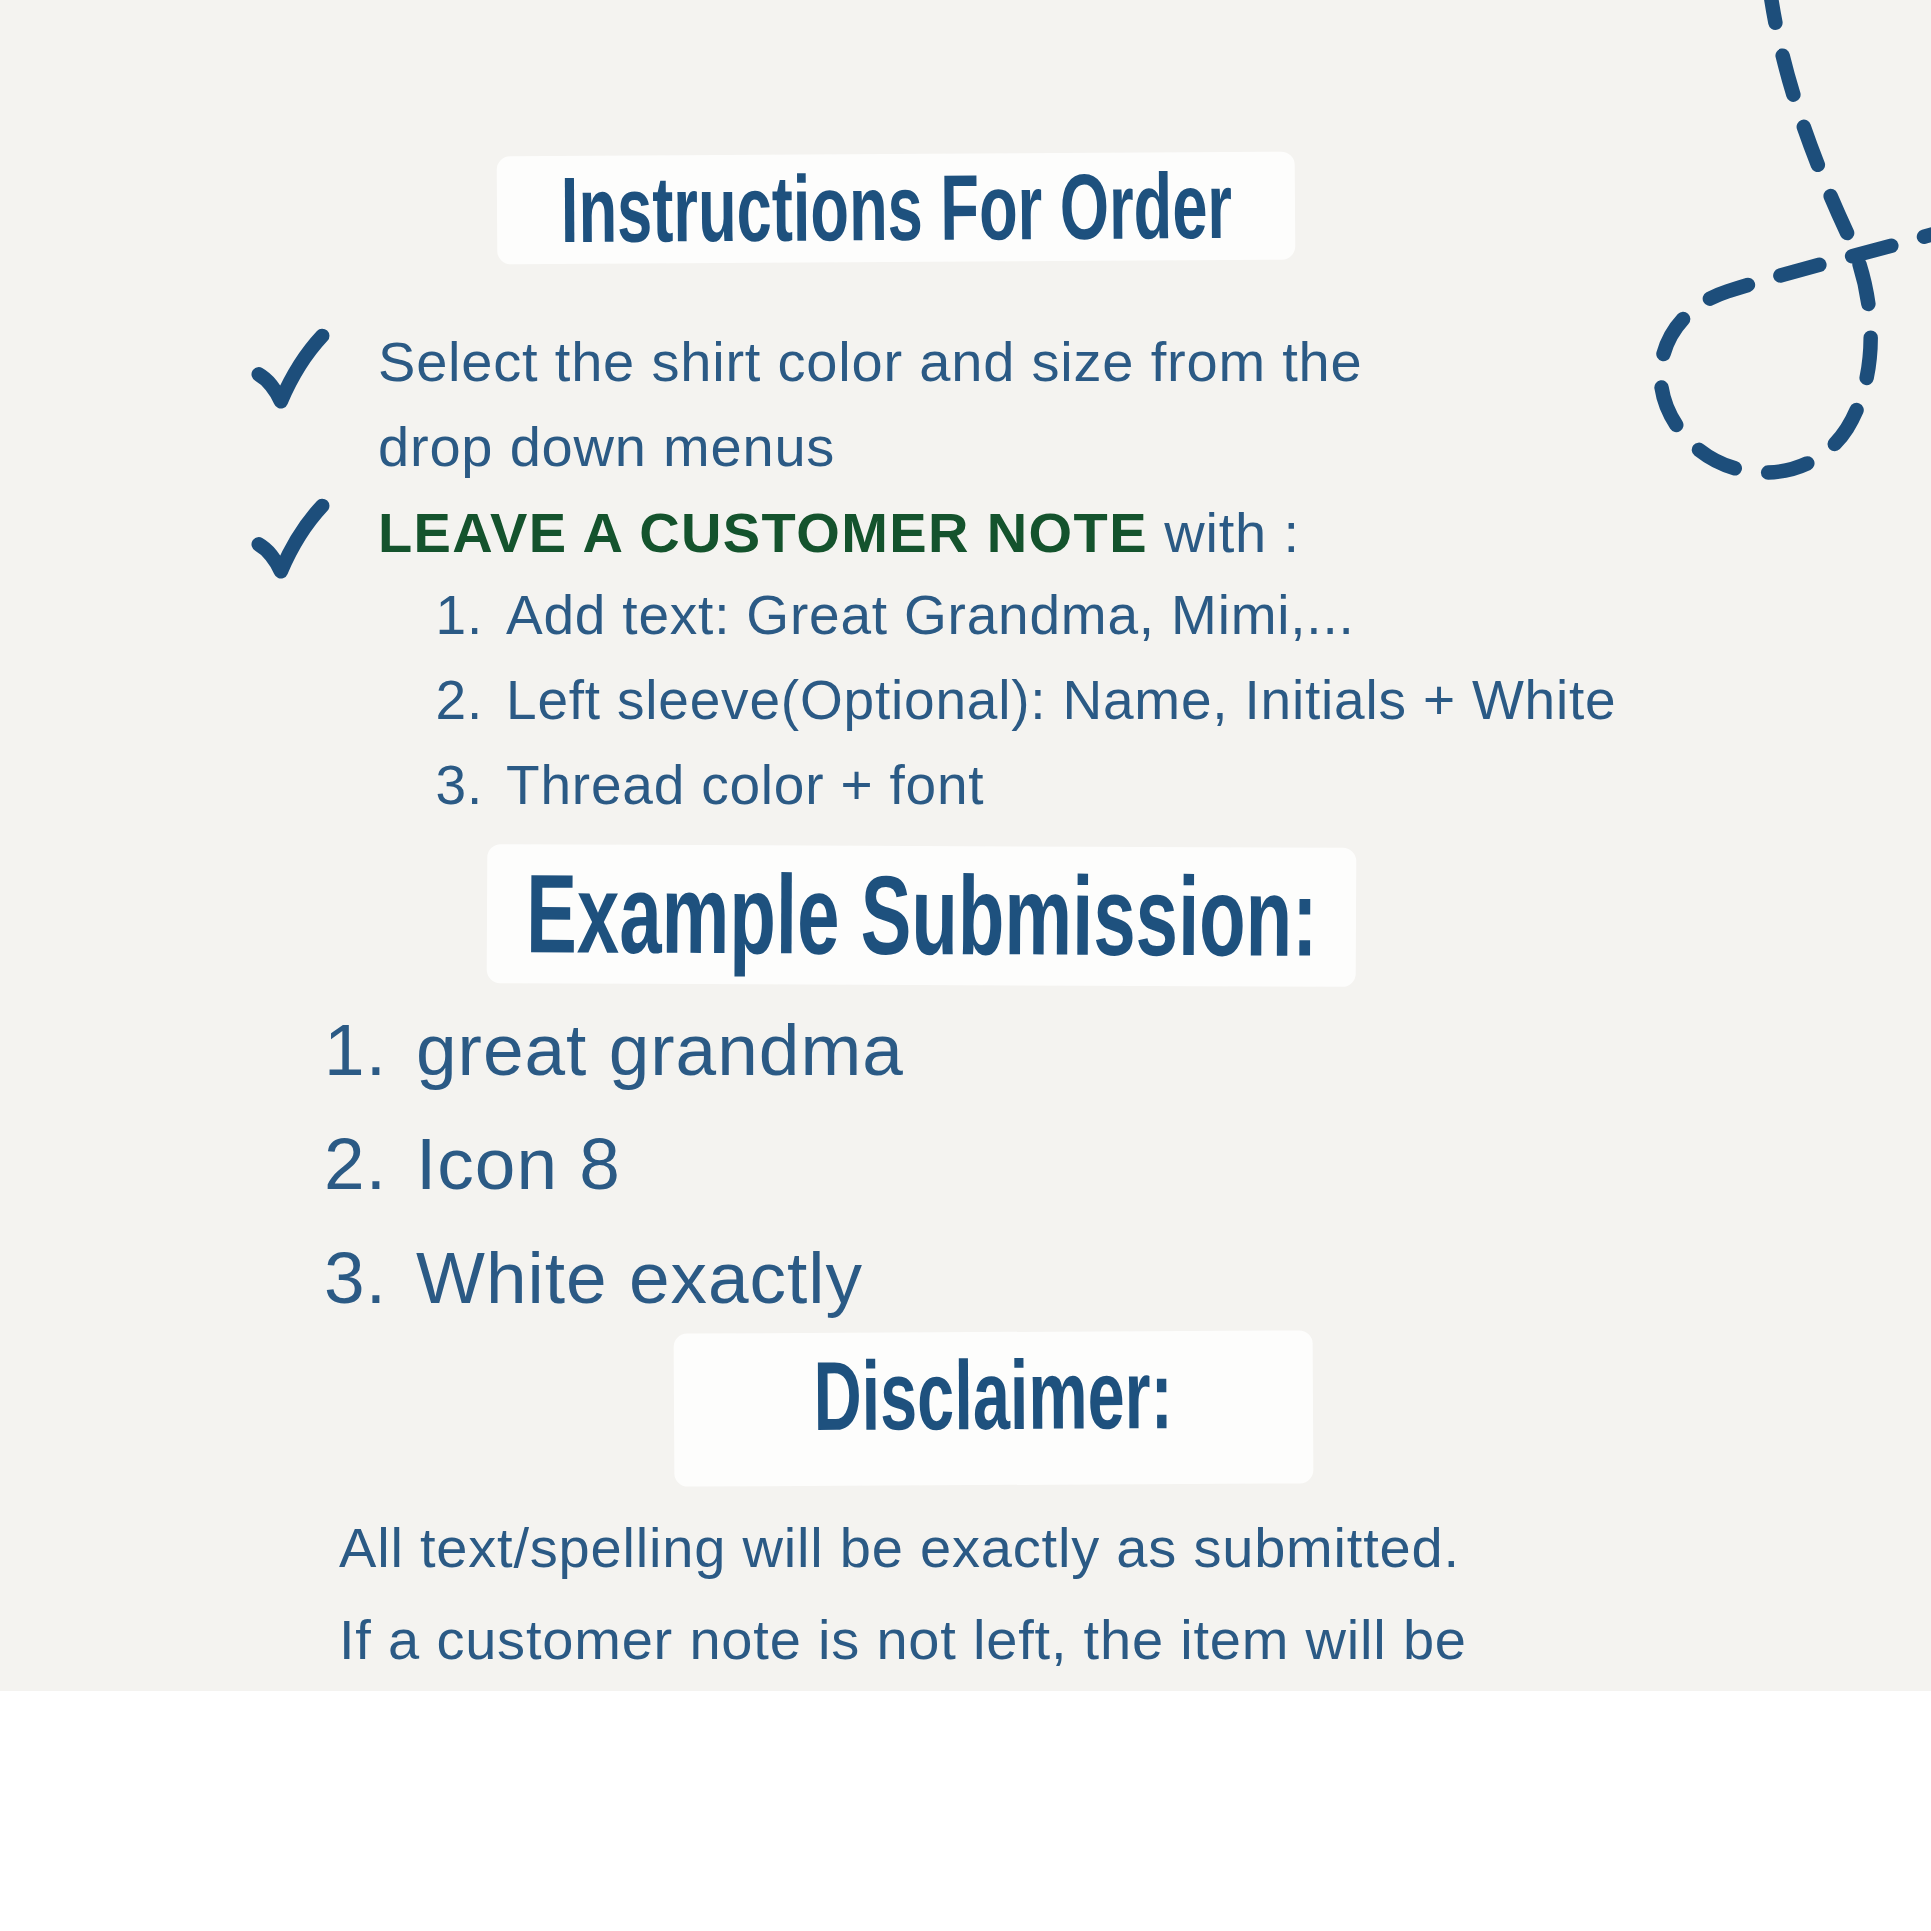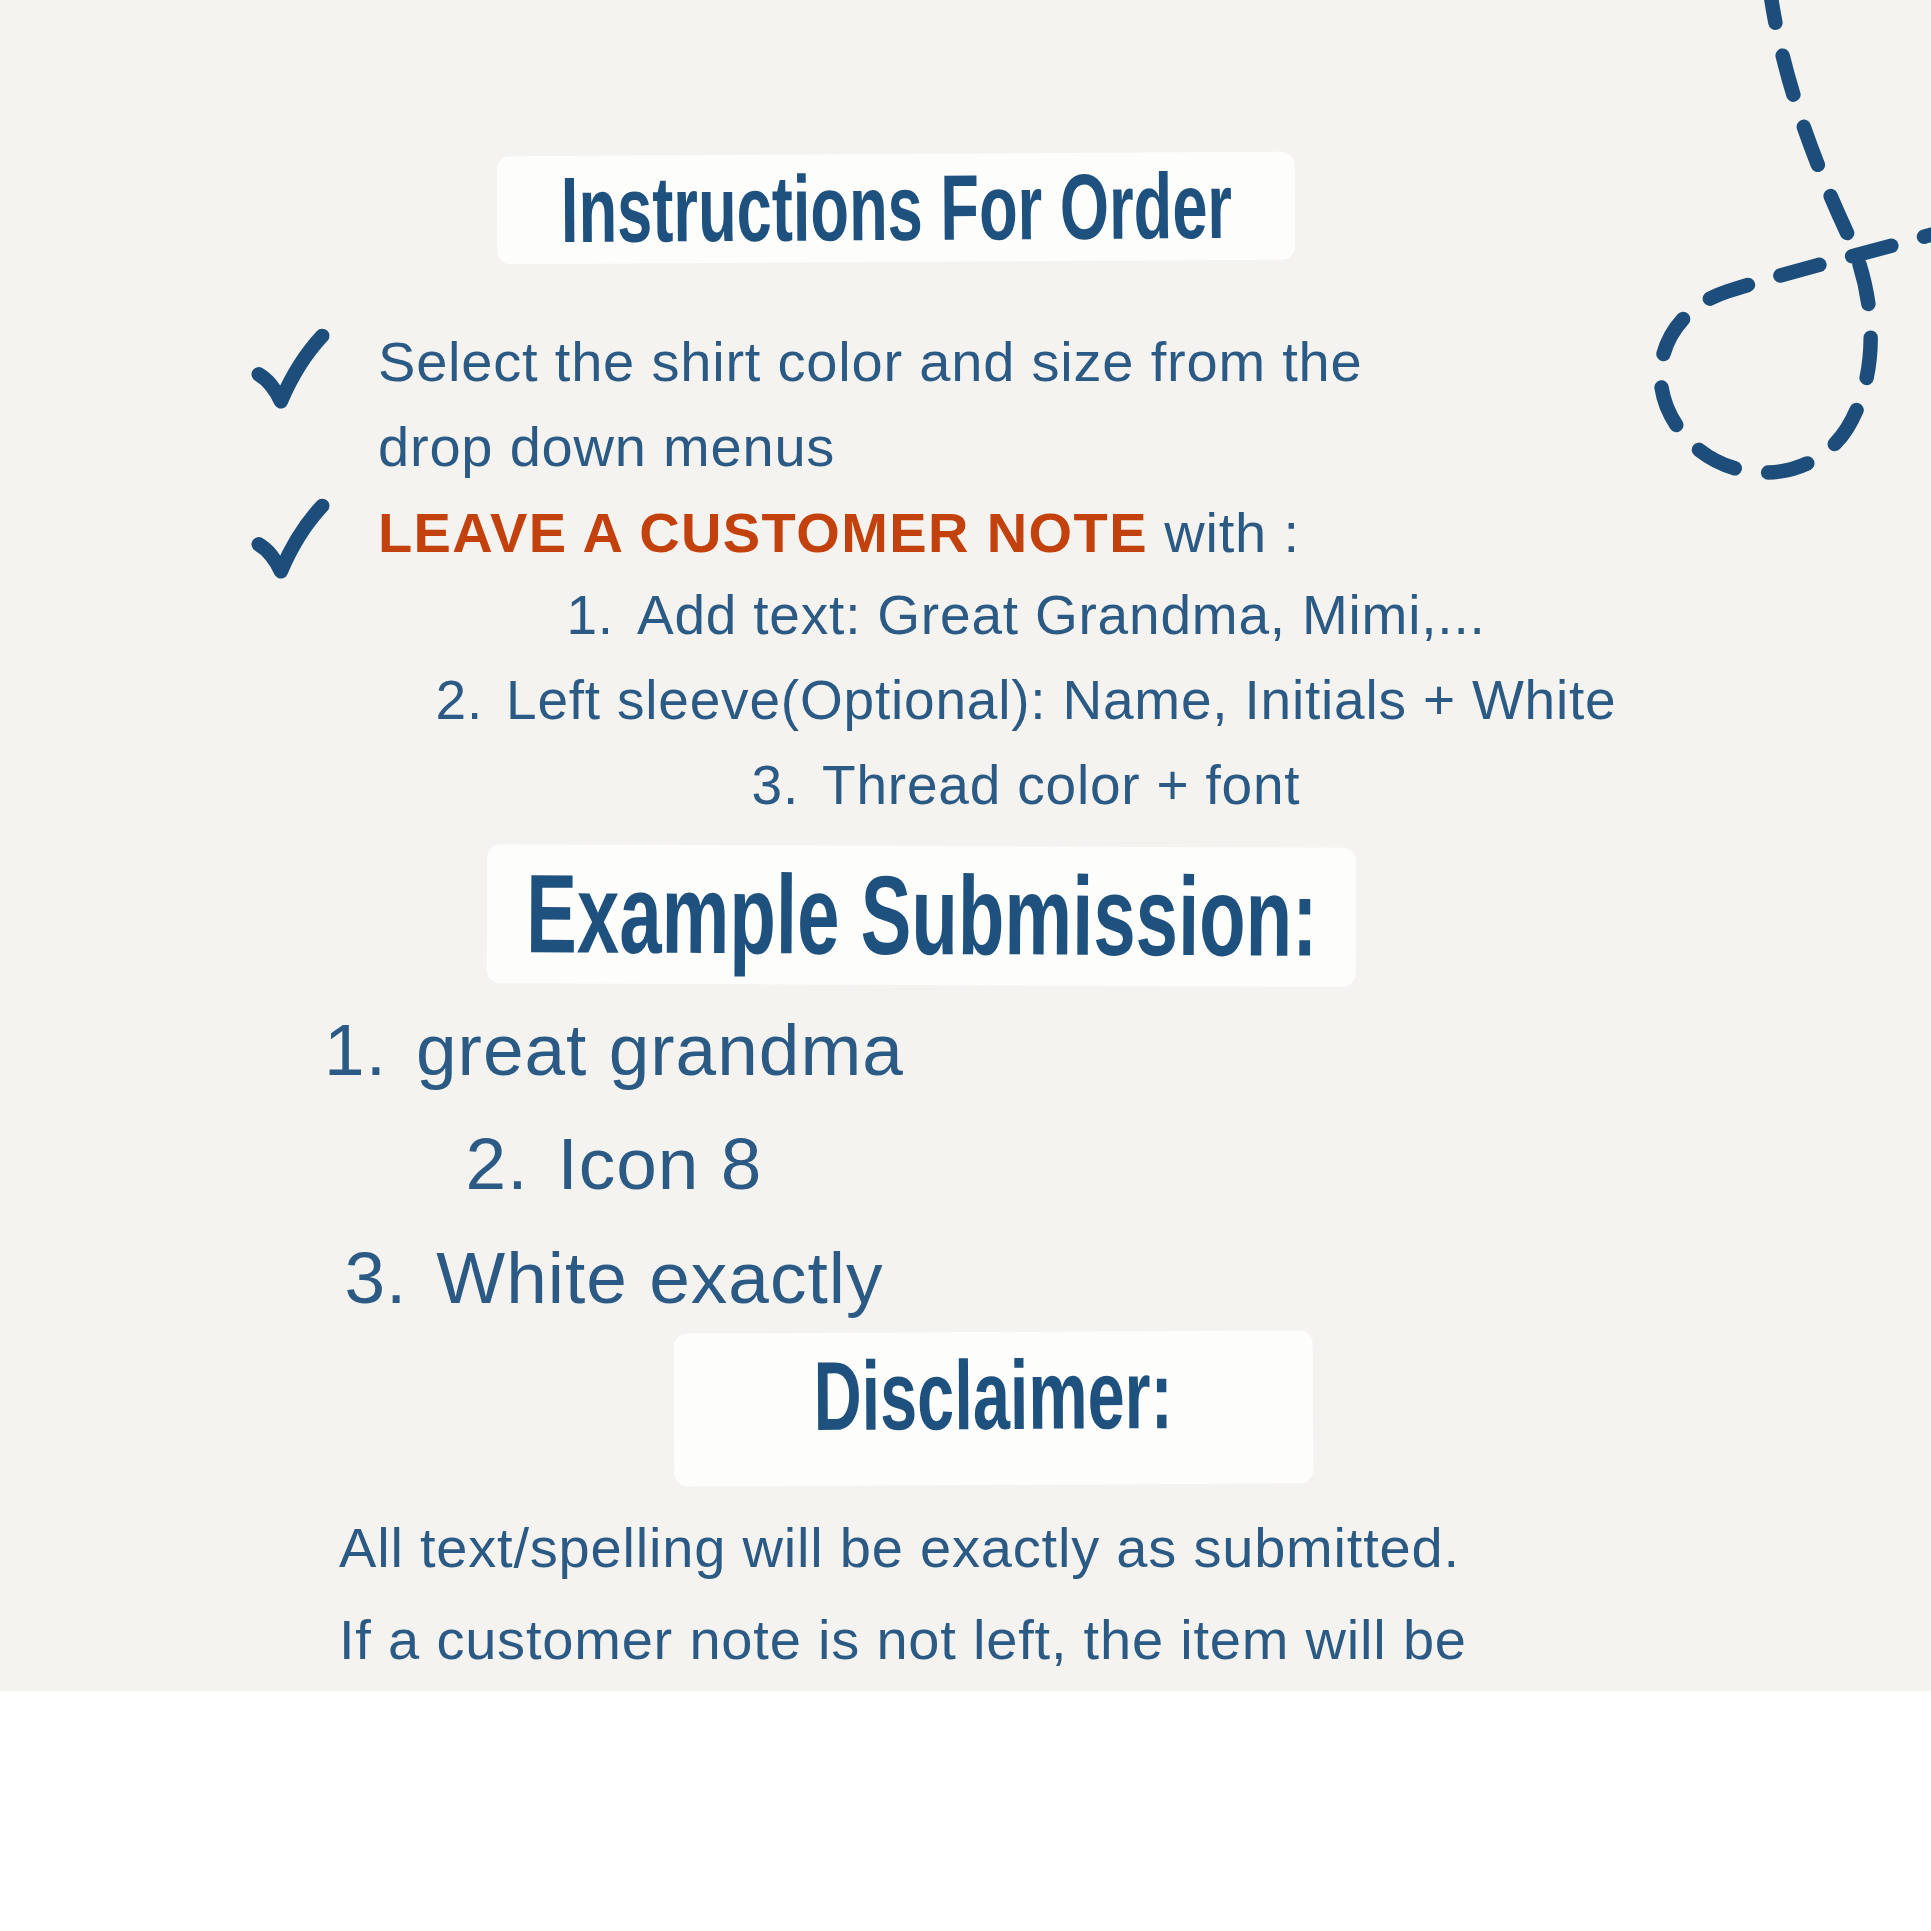--- a/index.html
+++ b/index.html
@@ -58,25 +58,25 @@
   .body-text {
     position: absolute;
     font-size: 56px;
     line-height: 85px;
     letter-spacing: 0.8px;
     color: #2b5a85;
     white-space: pre-line;
   }
   .check-text-1 { left: 378px; top: 319px; width: 1217px; }
   .check-text-2 { left: 378px; top: 490px; white-space: nowrap; }
-  .red-strong { color: #c2410c; font-weight: 700; letter-spacing: 1.4px; }
+  .red-strong { color: #14532d; font-weight: 700; letter-spacing: 1.4px; }
 
   
   .numlist { position: absolute; counter-reset: item; }
-  .numlist .row { display: flex; align-items: baseline; counter-increment: item; justify-content: center; }
+  .numlist .row { display: flex; align-items: baseline; counter-increment: item; }
   .numlist .row::before {
     content: counter(item) ".";
     display: inline-block;
     text-align: right;
     flex: 0 0 auto;
     color: #2b5a85;
   }
 
   .note-list { left: 413px; top: 583px; font-size: 55px; letter-spacing: 0.8px; }
   .note-list .row { height: 85px; }

